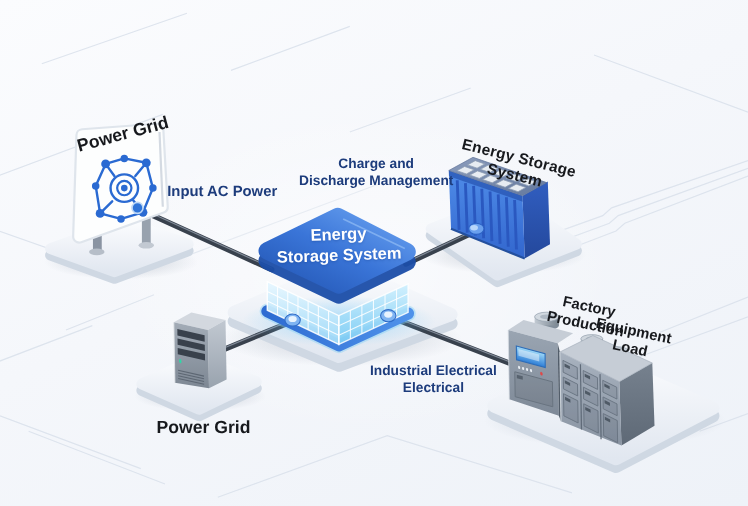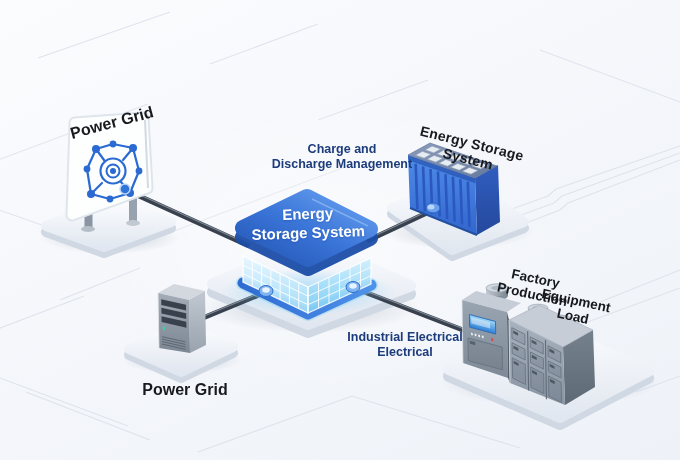--- a/index.html
+++ b/index.html
@@ -12,21 +12,21 @@
   .lbl{position:absolute;font-weight:bold;line-height:1.15;white-space:nowrap;}
   .lbl.center{text-align:center;white-space:normal;}
   .black{color:#17191d;}
   .navy{color:#1d3c7c;}
   .white{color:#ffffff;text-shadow:0 1px 2px rgba(16,60,140,.35);}
   .l-grid-top{left:56px;top:114px;width:112px;font-size:16px;transform:rotate(-15deg);}
   .l-input{left:150px;top:166px;width:104px;font-size:13.5px;}
   .l-charge{left:262px;top:142px;width:160px;font-size:12.5px;line-height:14.5px;}
   .l-rack{left:395px;top:135px;width:150px;font-size:14px;transform:rotate(14deg);letter-spacing:.2px;}
   .l-box{left:244px;top:204px;width:128px;font-size:15px;line-height:19px;transform:rotate(-2deg);}
-  .l-industrial{left:325px;top:330px;width:160px;font-size:12.5px;line-height:15px;}
+  .l-industrial{left:314px;top:330px;width:160px;font-size:12.5px;line-height:15px;}
   .l-fac1{left:475px;top:271px;width:118px;font-size:13.5px;transform:rotate(12deg);}
   .l-fac2{left:522px;top:293px;width:105px;font-size:13.5px;transform:rotate(12deg);}
   .l-grid-bottom{left:133px;top:381px;width:104px;font-size:16px;}
   .line{display:block;}
 </style>
 </head>
 <body>
 
 <div class="stage">
 
@@ -362,20 +362,21 @@
               <rect x=".415" y=".615" width=".09" height=".045"></rect>
               <rect x=".745" y=".615" width=".09" height=".045"></rect>
         </g>
       </g>
     </g>
   </g>
 </svg>
 
 <div class="lbl black center l-grid-top">Power Grid</div>
 
+<div class="lbl navy center l-input">Input AC Power</div>
 
 <div class="lbl navy center l-charge">
   <span class="line">Charge and</span>
   <span class="line">Discharge Management</span>
 </div>
 
 <div class="lbl black center l-rack">Energy Storage System</div>
 
 <div class="lbl white center l-box">
   <span class="line">Energy</span>

